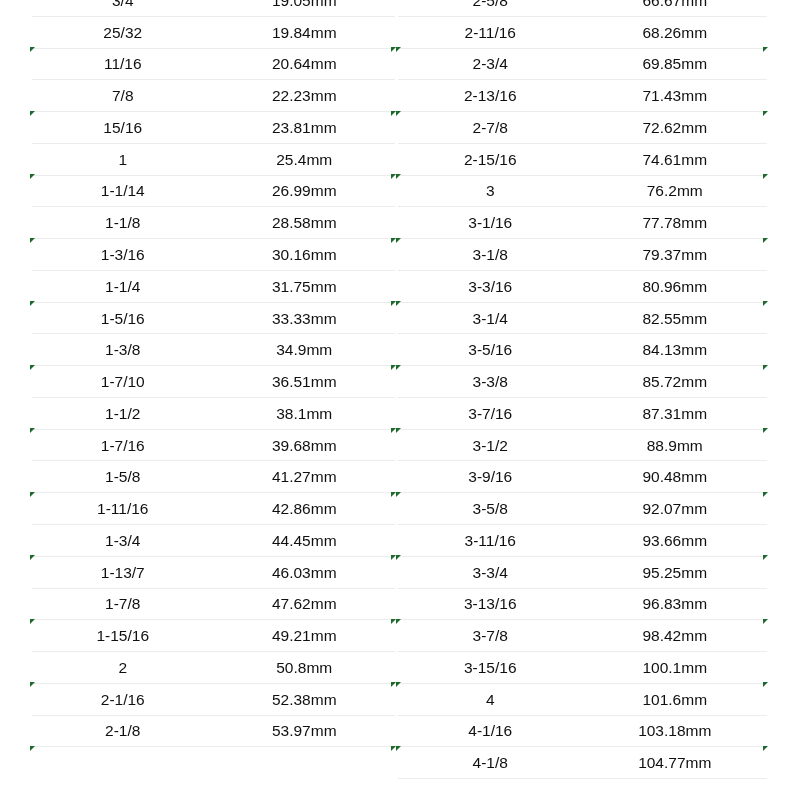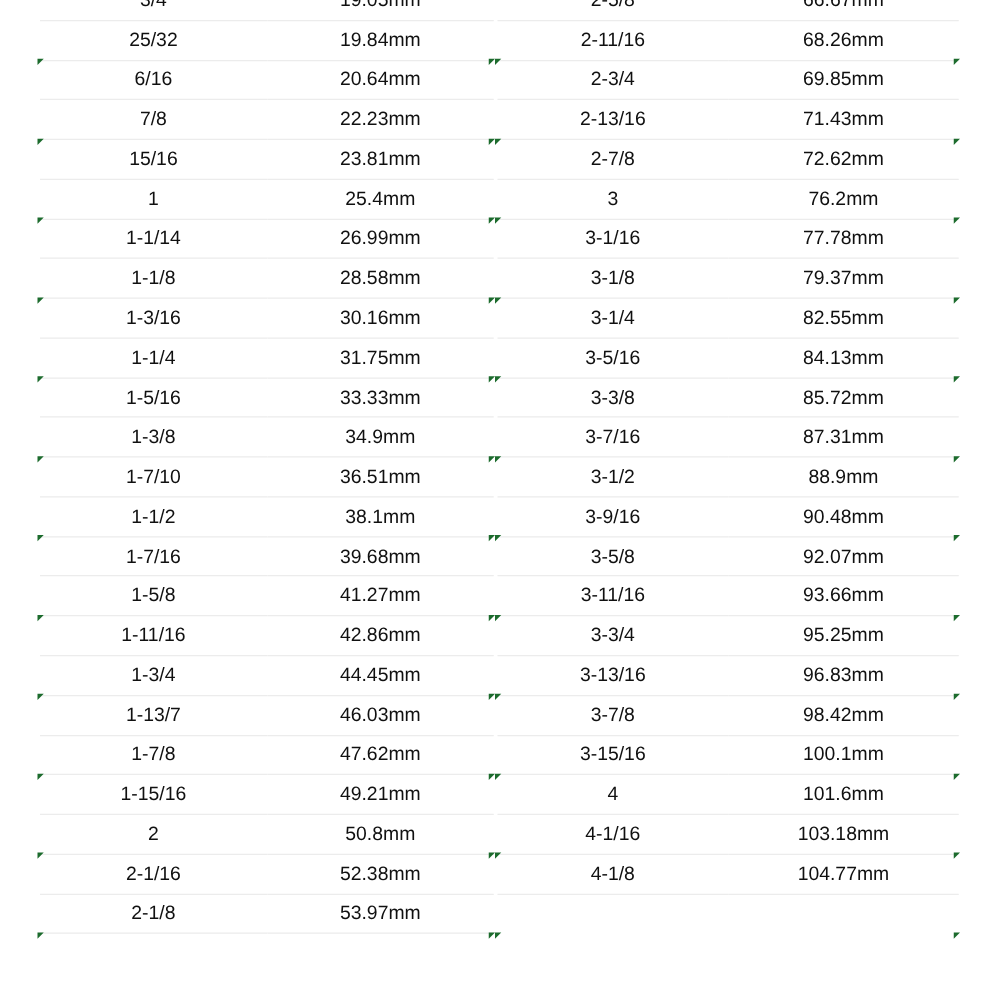--- a/index.html
+++ b/index.html
@@ -102,21 +102,21 @@
         <tbody>
             <tr>
               <td>3/4</td>
               <td>19.05mm</td>
             </tr>
             <tr>
               <td>25/32</td>
               <td>19.84mm</td>
             </tr>
             <tr>
-              <td>6/16</td>
+              <td>11/16</td>
               <td>20.64mm</td>
             </tr>
             <tr>
               <td>7/8</td>
               <td>22.23mm</td>
             </tr>
             <tr>
               <td>15/16</td>
               <td>23.81mm</td>
             </tr>
@@ -219,30 +219,38 @@
             </tr>
             <tr>
               <td>2-13/16</td>
               <td>71.43mm</td>
             </tr>
             <tr>
               <td>2-7/8</td>
               <td>72.62mm</td>
             </tr>
             <tr>
+              <td>2-15/16</td>
+              <td>74.61mm</td>
+            </tr>
+            <tr>
               <td>3</td>
               <td>76.2mm</td>
             </tr>
             <tr>
               <td>3-1/16</td>
               <td>77.78mm</td>
             </tr>
             <tr>
               <td>3-1/8</td>
               <td>79.37mm</td>
+            </tr>
+            <tr>
+              <td>3-3/16</td>
+              <td>80.96mm</td>
             </tr>
             <tr>
               <td>3-1/4</td>
               <td>82.55mm</td>
             </tr>
             <tr>
               <td>3-5/16</td>
               <td>84.13mm</td>
             </tr>
             <tr>

